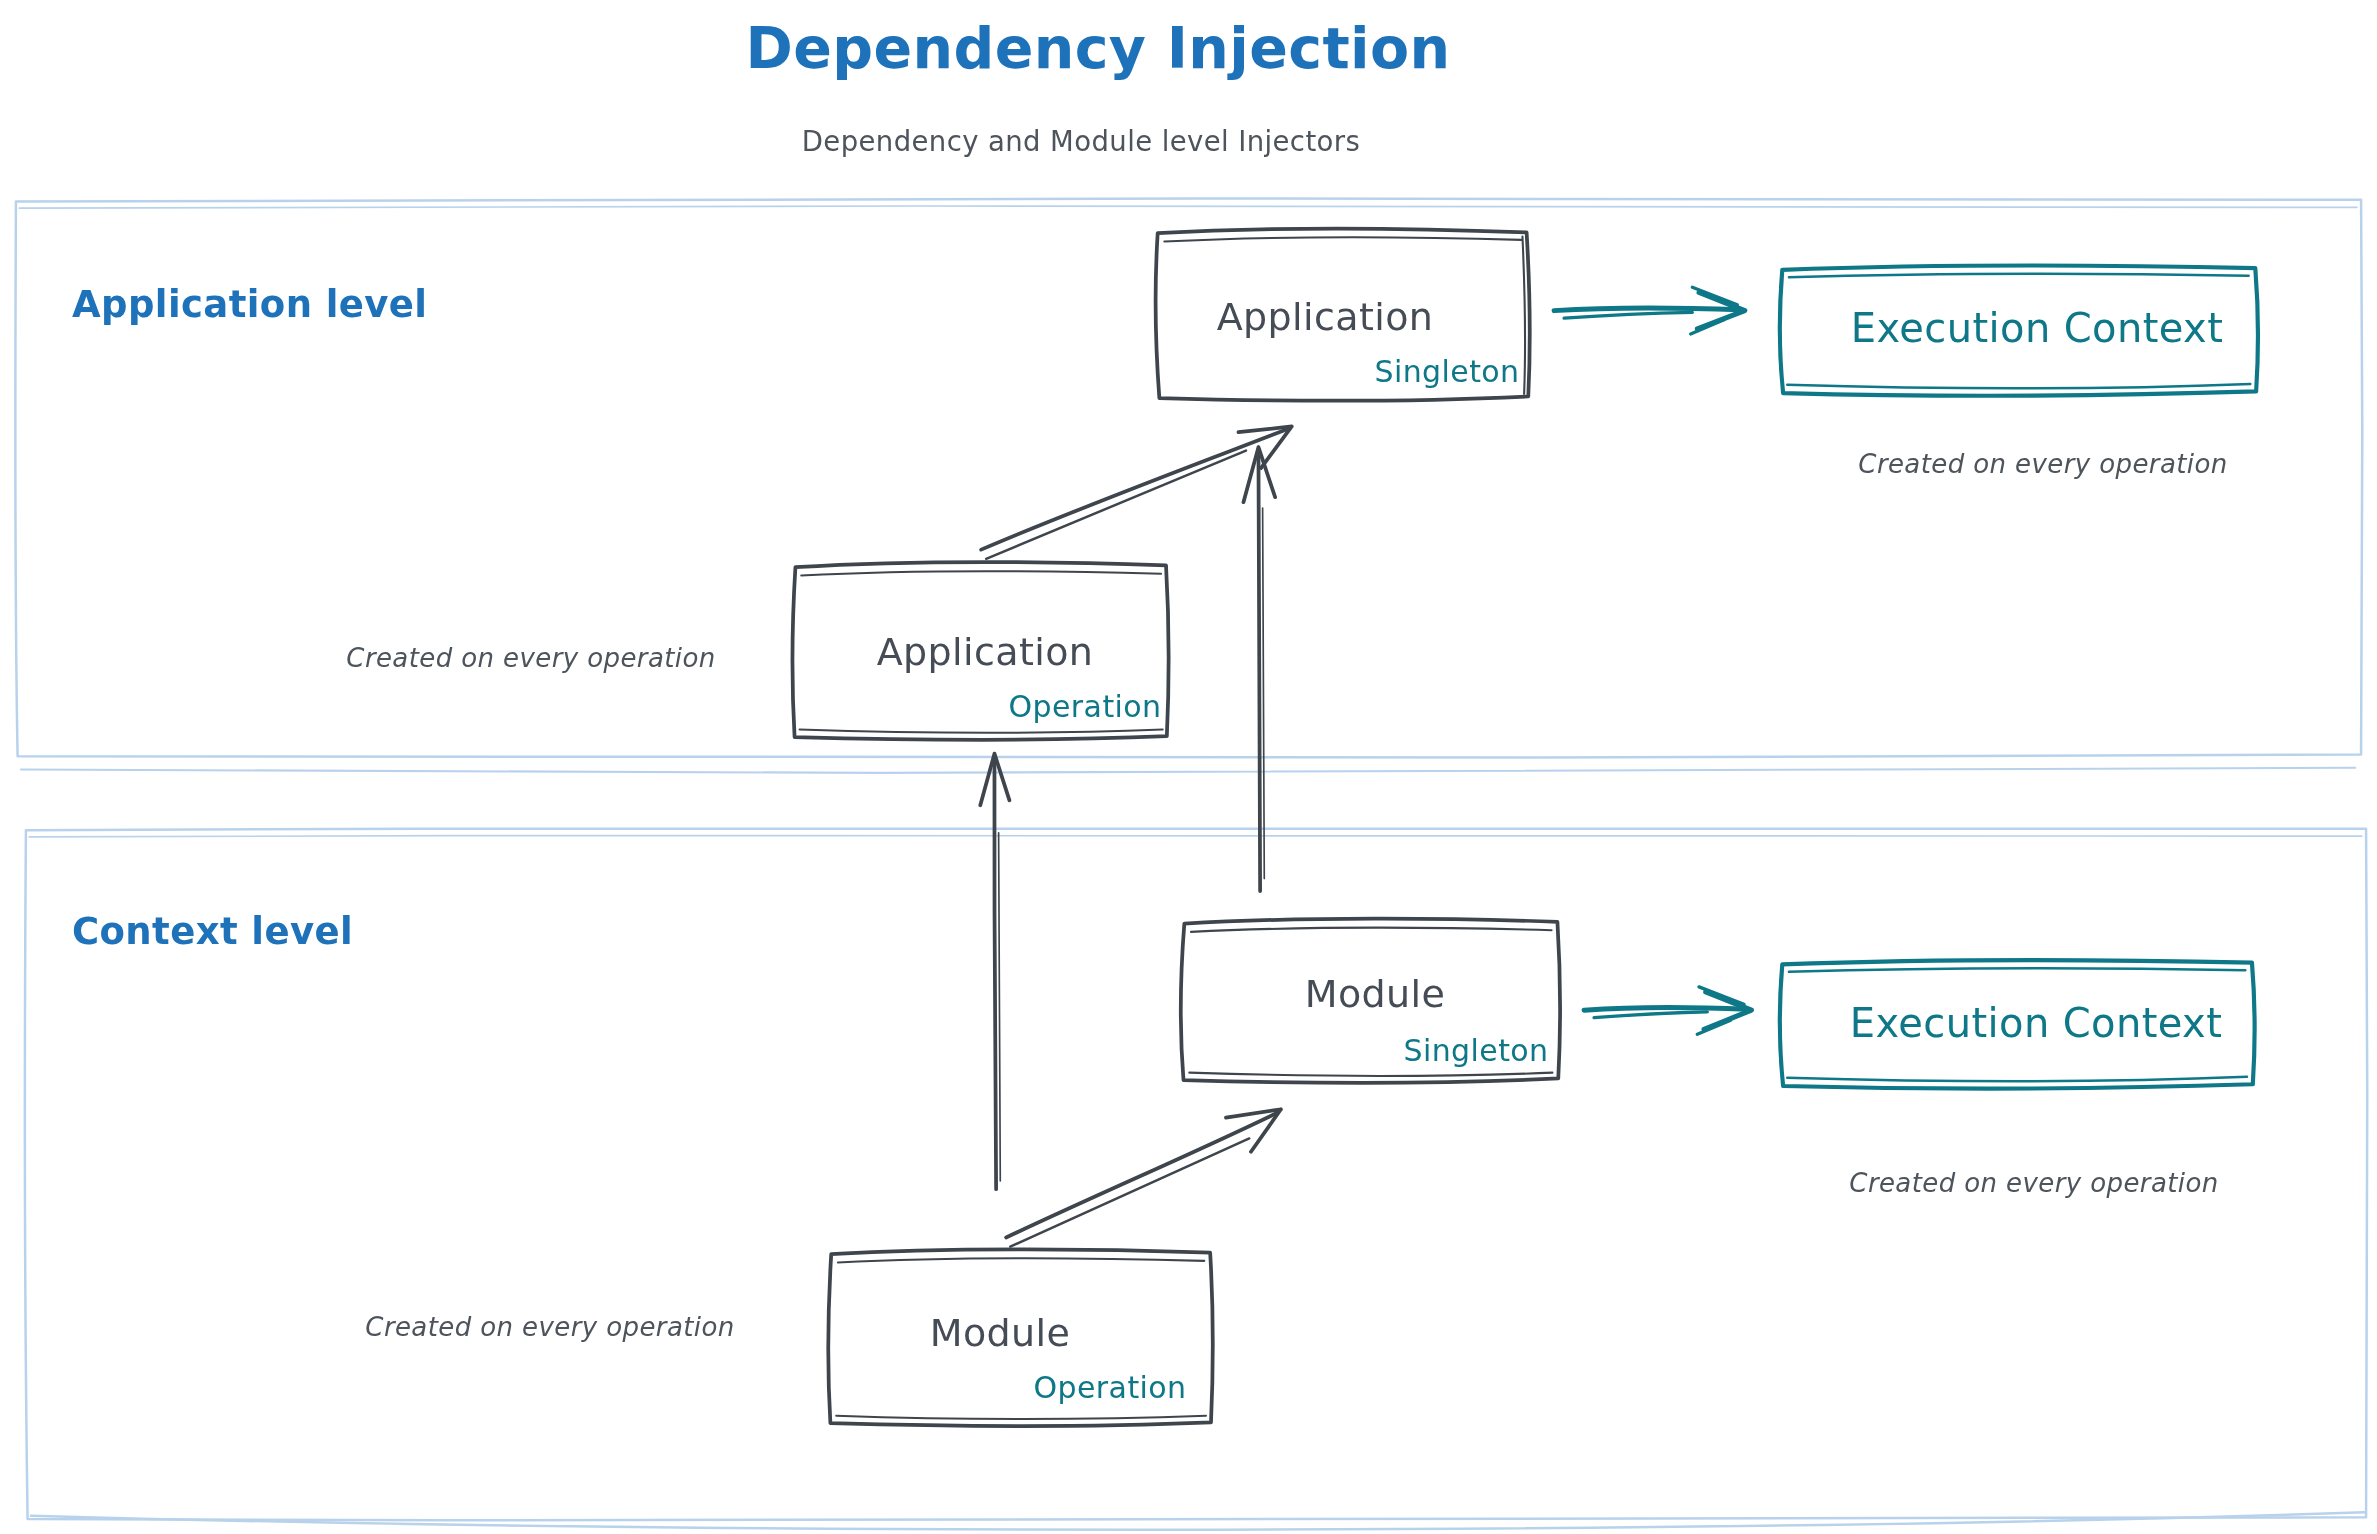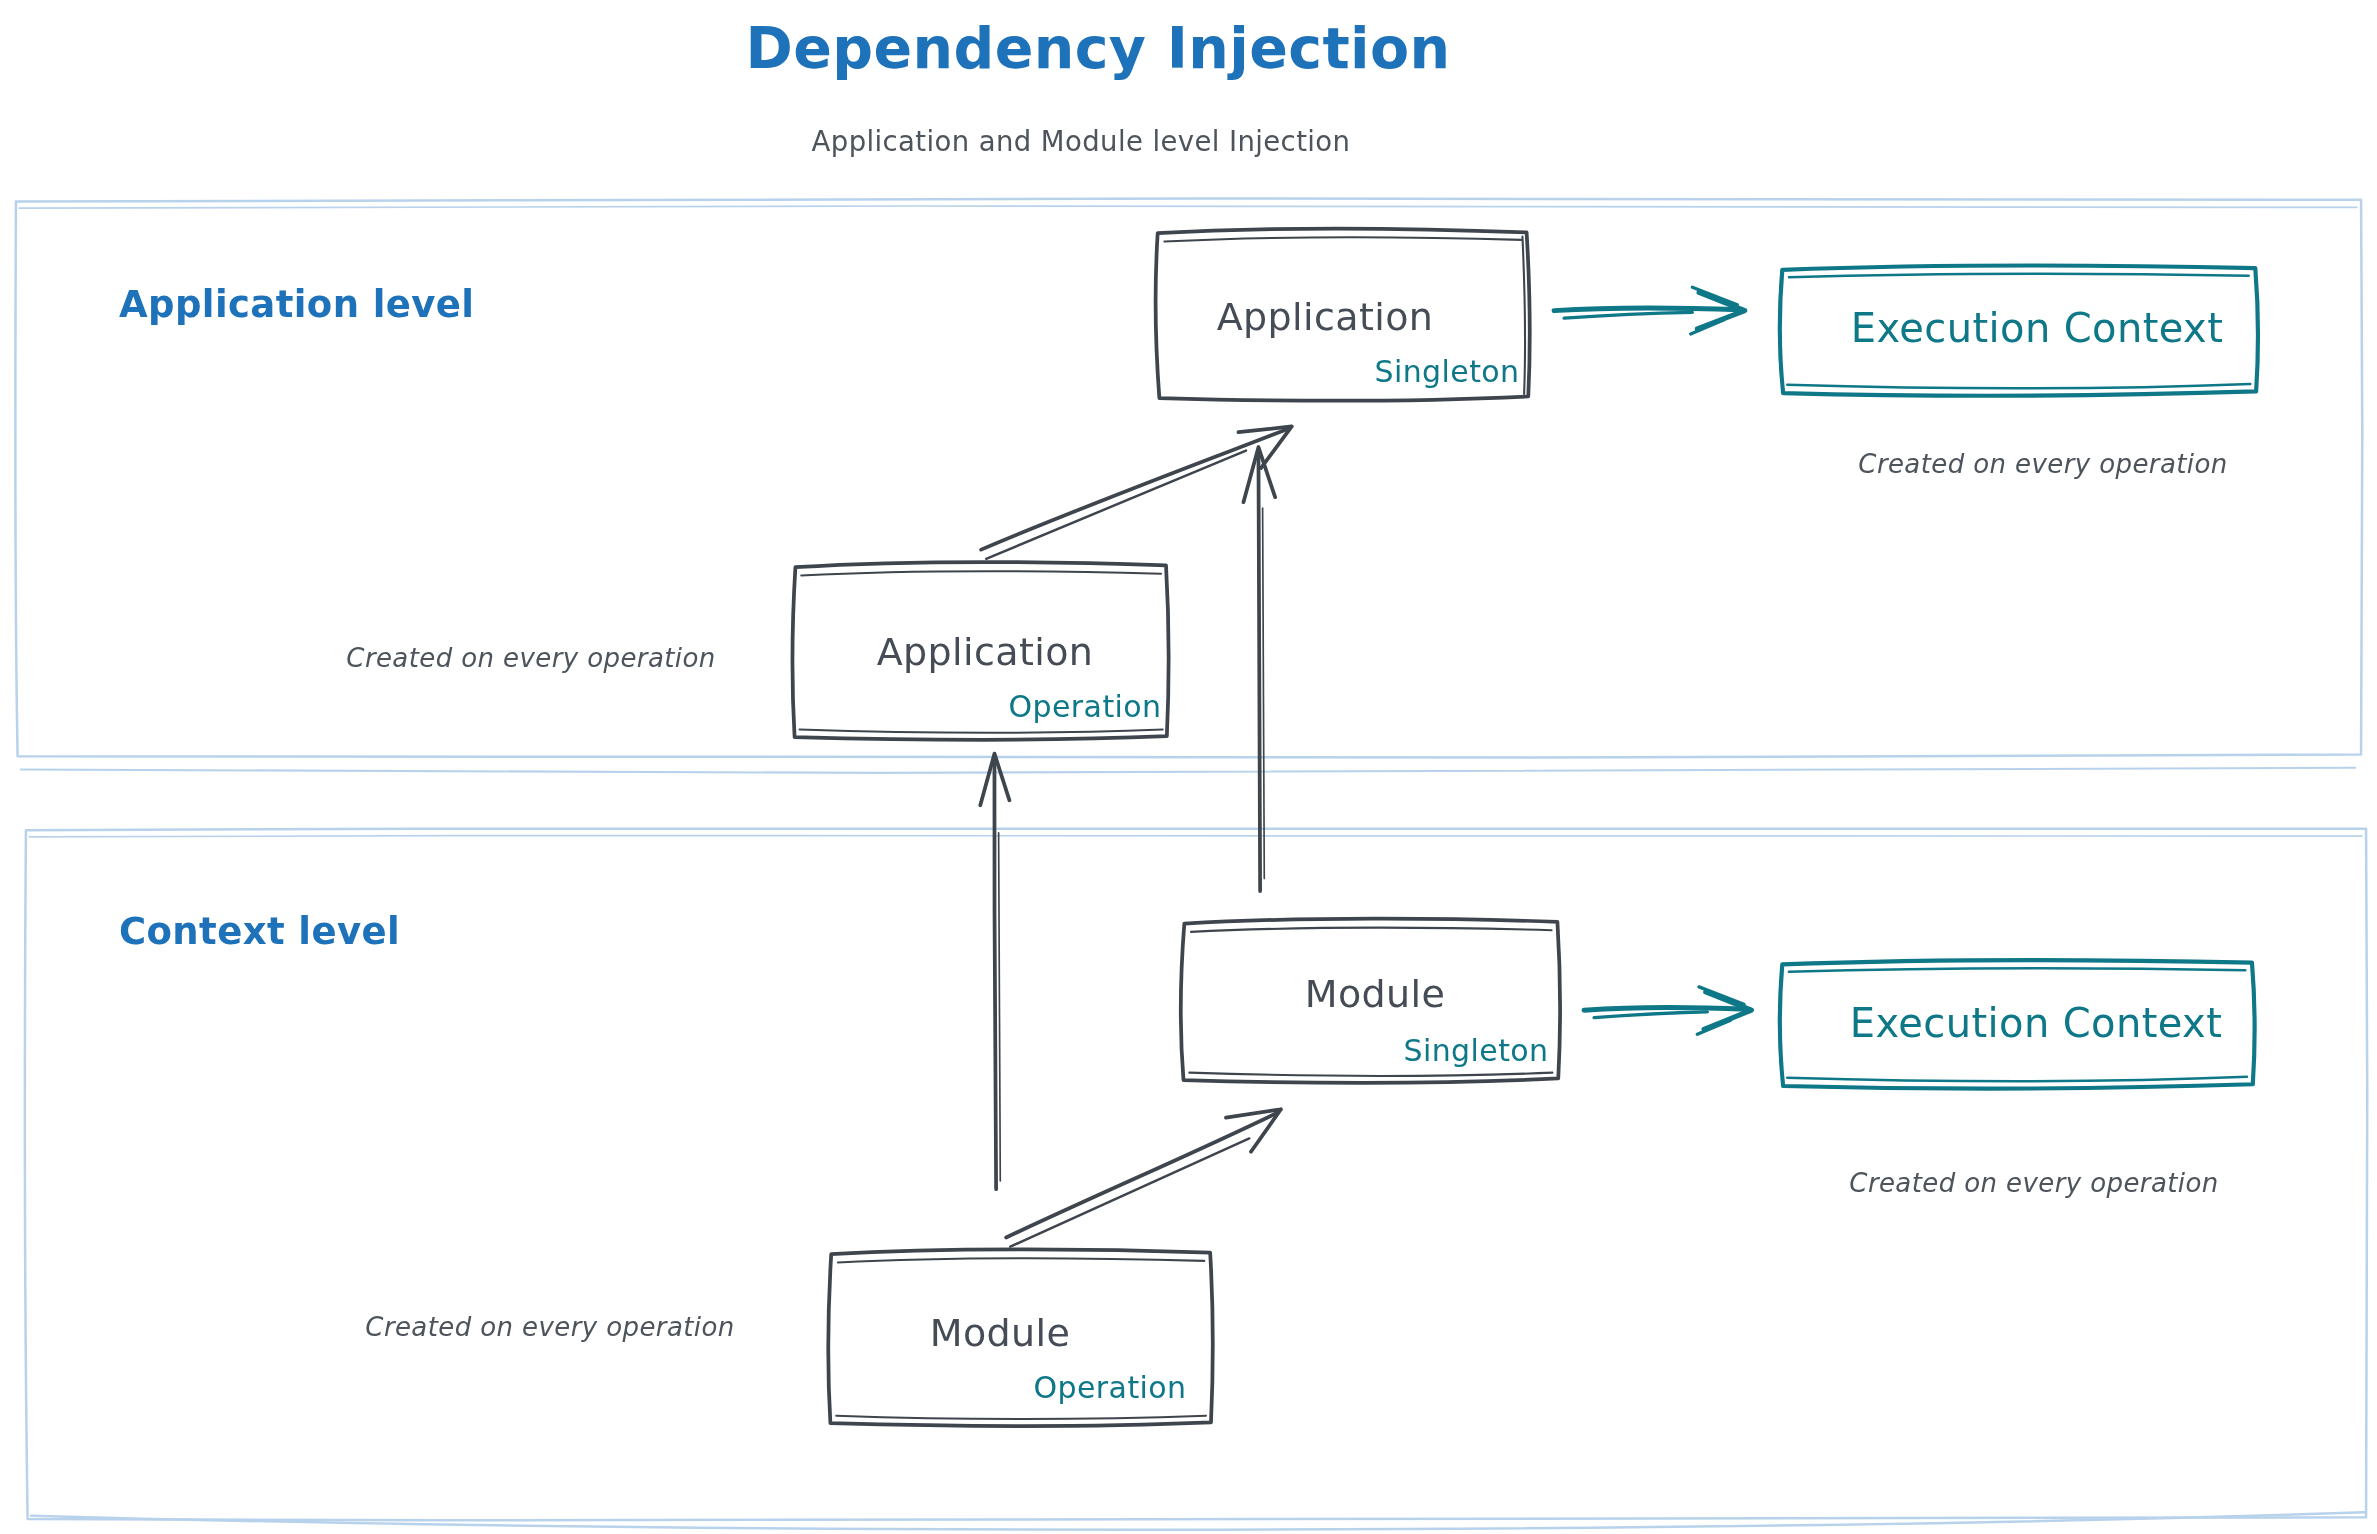--- a/index.html
+++ b/index.html
@@ -27,21 +27,20 @@
     letter-spacing:0.4px;
     line-height:1;
     text-align:center;
   }
   .label-left{
     position:absolute;
     transform:translateY(-50%);
     white-space:nowrap;
     letter-spacing:0.4px;
     line-height:1;
-    margin-left:47px;
   }
   .title{font-size:57px;font-weight:600;color:var(--blue);}
   .subtitle{font-size:27.5px;font-weight:500;color:var(--text);}
   .section-label{font-size:37px;font-weight:600;color:var(--blue);}
   .box-title{font-size:38px;font-weight:500;color:var(--ink);}
   .scope-label{font-size:30px;font-weight:500;color:var(--teal);}
   .exec-label{font-size:40px;font-weight:500;color:var(--teal);margin-left:18px;}
   .caption{font-size:26px;font-weight:400;color:var(--text);font-style:italic;}
 </style>
 </head>
@@ -132,21 +131,21 @@
     </g>
 
     <g stroke="#0e7888" fill="#ffffff">
       <path stroke-width="5" d="M2140 1158 C2330 1151 2530 1152 2704 1156 C2708 1205 2708 1256 2705 1302 C2520 1308 2330 1309 2141 1304 C2136 1256 2136 1205 2140 1158 Z"></path>
       <path stroke-width="3" fill="none" d="M2148 1167 C2340 1161 2540 1162 2696 1165"></path>
       <path stroke-width="3" fill="none" d="M2146 1294 C2350 1300 2550 1299 2698 1293"></path>
     </g>
   </svg>
 
   <div class="label title" style="left:1098px; top:48px;">Dependency Injection</div>
-  <div class="label subtitle" style="left:1081px; top:142px;">Application and Module level Injection</div>
+  <div class="label subtitle" style="left:1081px; top:142px;">Dependency and Module level Injectors</div>
 
   <div class="label-left section-label" style="left:72px; top:304px;">Application level</div>
 
   <div class="label box-title" style="left:1325px; top:317px;">Application</div>
   <div class="label scope-label" style="left:1447px; top:372px;">Singleton</div>
 
   <div class="label exec-label" style="left:2019px; top:328px;">Execution Context</div>
   <div class="label caption" style="left:2043px; top:464px;">Created on every operation</div>
 
   <div class="label caption" style="left:531px; top:658px;">Created on every operation</div>

